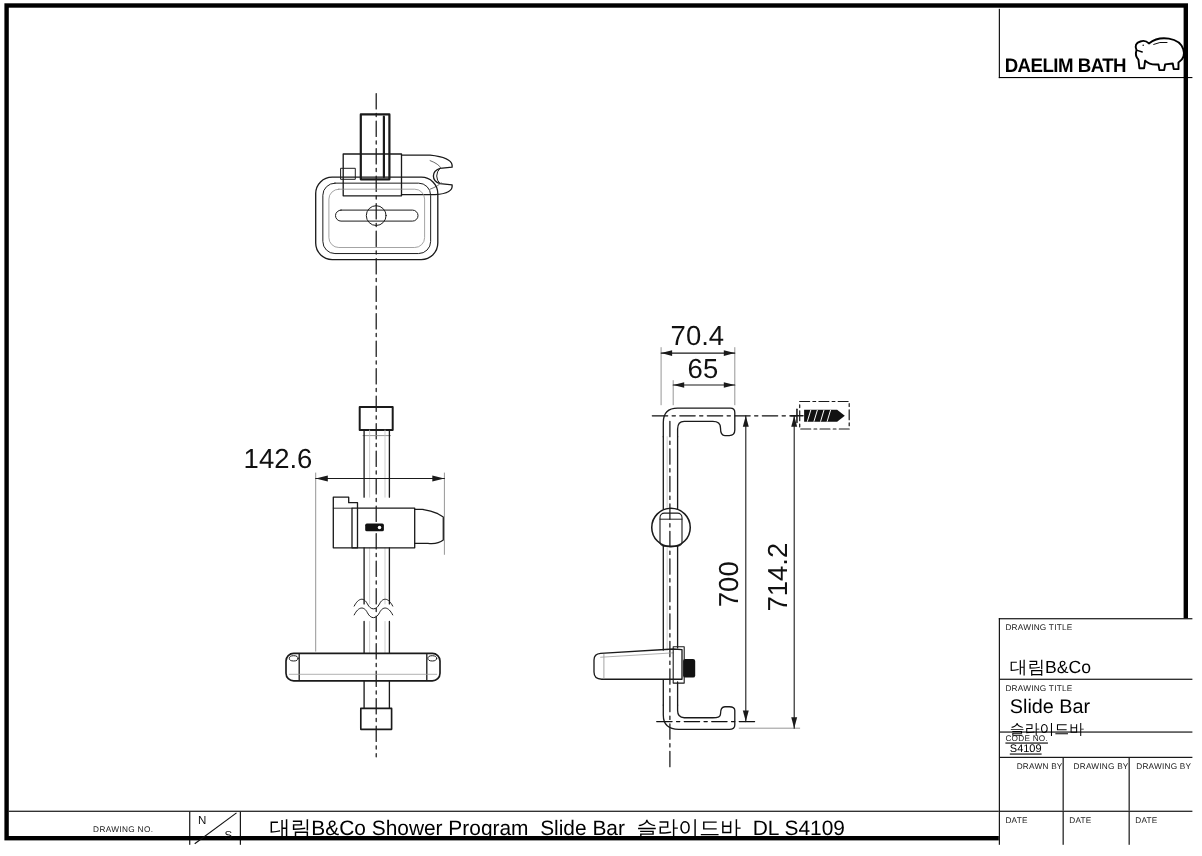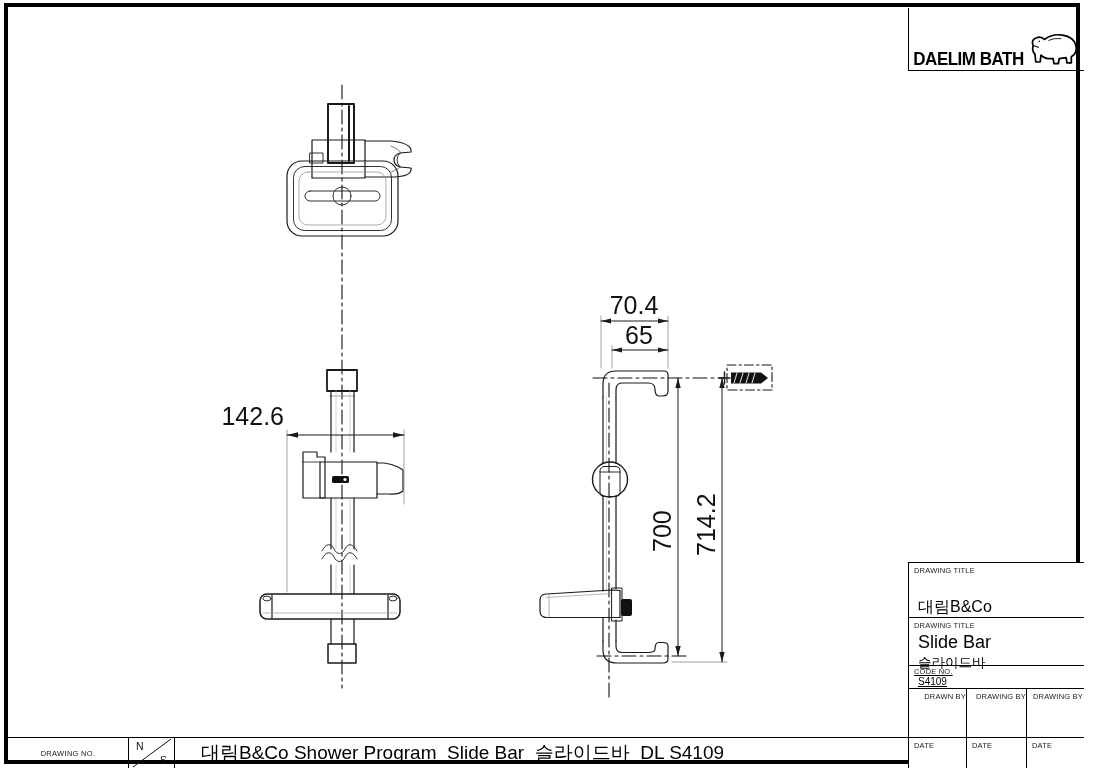--- a/index.html
+++ b/index.html
@@ -11,21 +11,21 @@
   .brand-text{font-size:17px;font-weight:bold;letter-spacing:-0.5px;color:#000;transform:scaleY(1.05);white-space:nowrap;}
   
   .title-block{position:absolute;left:908px;top:562px;width:176px;height:206px;border-left:1.5px solid #000;border-top:1px solid #000;box-sizing:border-box;background:#fff;}
   .tb-row{position:relative;border-bottom:1px solid #000;box-sizing:border-box;}
   .tb-label{font-size:7.5px;color:#1a1a1a;padding:3px 0 0 5px;letter-spacing:0.2px;}
   .tb-value{color:#000;padding-left:9px;}
   .tb-cols{display:flex;height:100%;}
   .tb-cell{flex:0 0 auto;border-right:1px solid #000;box-sizing:border-box;height:100%;}
   .tb-cell:last-child{border-right:none;}
   
-  .footer-strip{position:absolute;left:8px;top:737px;width:900px;height:31px;border-top:1px solid #000;box-sizing:border-box;display:flex;}
+  .footer-strip{position:absolute;left:8px;top:737px;width:900px;height:31px;border-top:1px solid #000;box-sizing:border-box;display:flex;padding-left:44px;}
   .fs-drawing-no{width:121px;border-right:1px solid #000;box-sizing:border-box;display:flex;align-items:center;justify-content:center;}
   .fs-drawing-no span{font-size:7.5px;color:#1a1a1a;letter-spacing:0.3px;}
   .fs-ns{width:46px;border-right:1px solid #000;box-sizing:border-box;position:relative;}
   .fs-ns .n{position:absolute;left:7px;top:2px;font-size:10.5px;color:#111;}
   .fs-ns .s{position:absolute;right:7px;bottom:2px;font-size:10.5px;color:#111;}
   .fs-title{flex:1;display:flex;align-items:center;padding-left:26px;font-size:19px;color:#000;white-space:nowrap;}
   
   .drawing{position:absolute;left:0;top:0;}
   .cl{stroke:#111;stroke-width:1.1;stroke-dasharray:14 4 3 4;}
   .dim-text{fill:#111;stroke:none;font-size:25px;font-family:"Liberation Sans","DejaVu Sans",sans-serif;}

